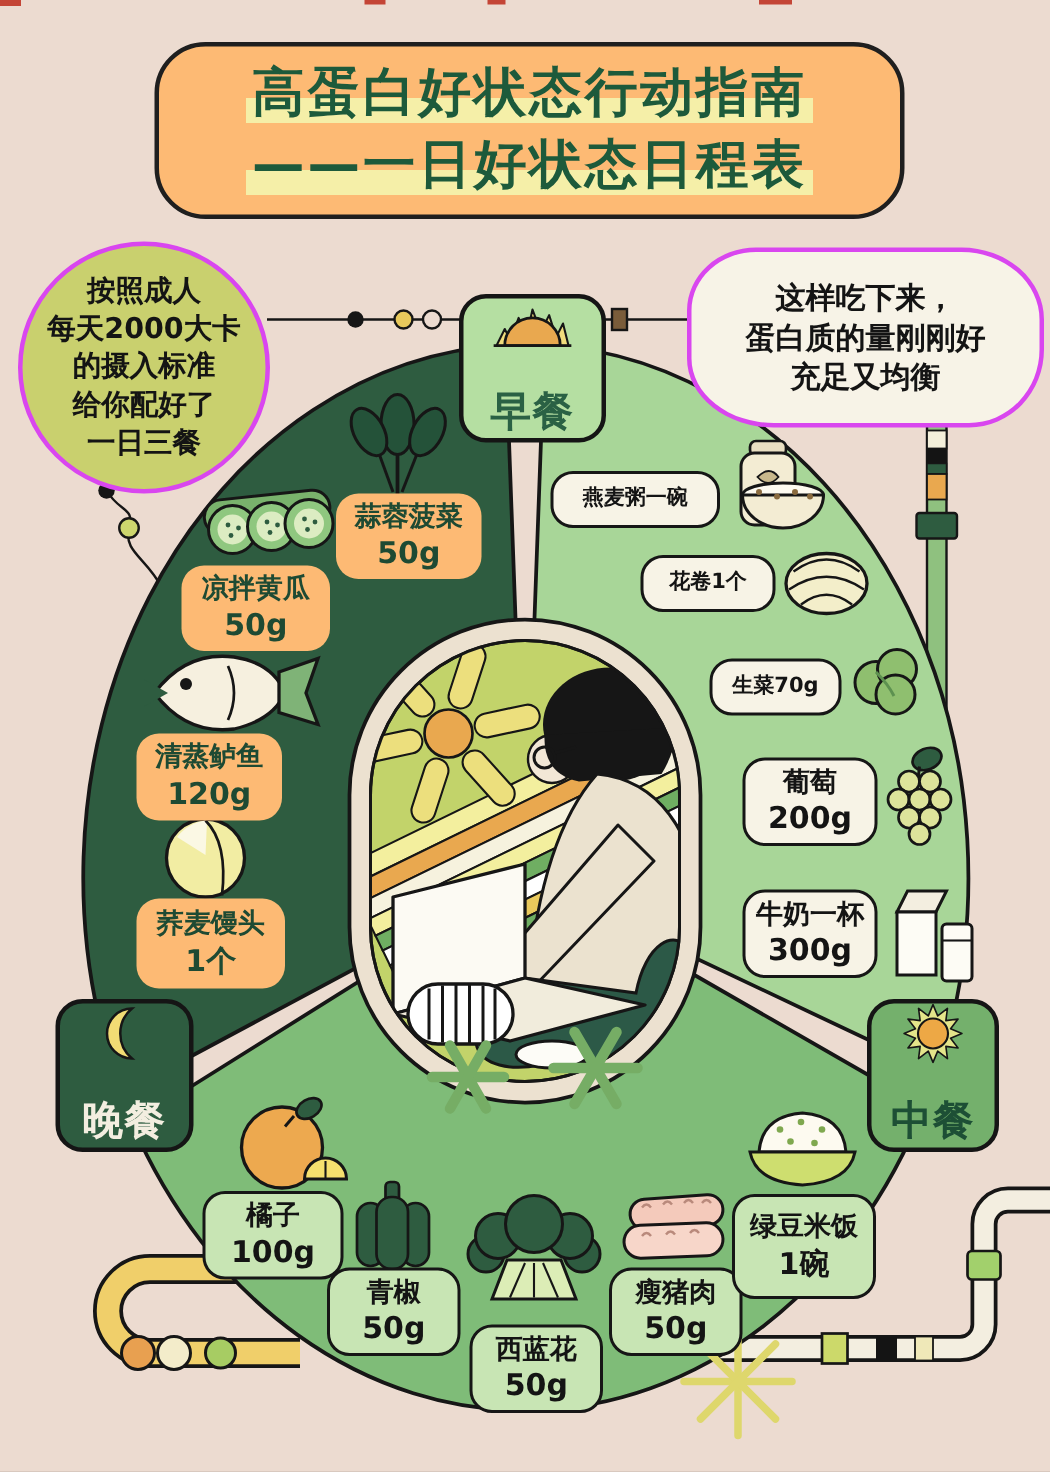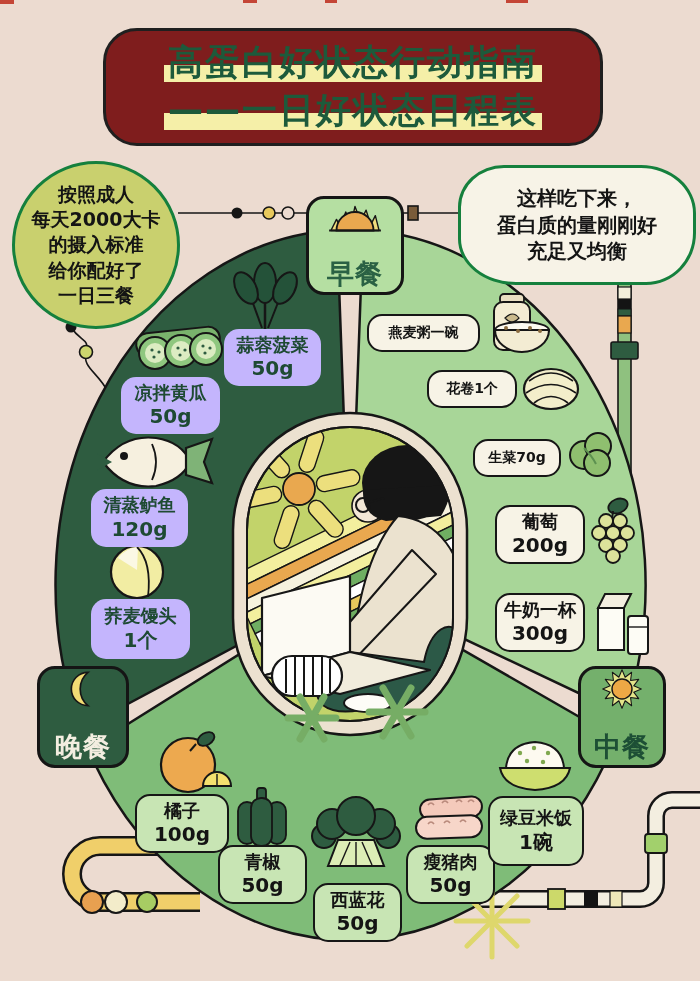--- a/index.html
+++ b/index.html
@@ -1,46 +1,46 @@
 <!DOCTYPE html>
 <html><head>
 <meta charset="utf-8">
 <style>
   html,body{margin:0;padding:0;}
   body{font-family:"DejaVu Sans",sans-serif;background:#b9aca4;}
   .stage{position:relative;width:700px;height:981px;background:#ecdbd0;overflow:hidden;margin:0 auto;}
   .stage svg.scene{position:absolute;left:0;top:0;}
   .abs{position:absolute;box-sizing:border-box;}
 
-  .title-box{left:103px;top:28px;width:500px;height:118px;background:#7f1d1d;border:3px solid #1f1f1f;
+  .title-box{left:103px;top:28px;width:500px;height:118px;background:#fdba74;border:3px solid #1f1f1f;
     border-radius:34px;display:flex;flex-direction:column;align-items:center;justify-content:center;gap:4px;z-index:3;}
   .title-line{font-size:35px;font-weight:800;color:#1d5a3b;letter-spacing:2px;line-height:1.25;}
   .hl{background:linear-gradient(transparent 58%, #f5efa8 58%);padding:0 4px;}
 
-  .bubble{z-index:3;border:3px solid #15803d;display:flex;flex-direction:column;align-items:center;justify-content:center;
+  .bubble{z-index:3;border:3px solid #d946ef;display:flex;flex-direction:column;align-items:center;justify-content:center;
     text-align:center;color:#141414;font-weight:700;}
   .bubble-left{left:12px;top:161px;width:168px;height:168px;border-radius:50%;background:#c9d06e;font-size:19px;line-height:1.33;}
   .bubble-right{left:458px;top:165px;width:238px;height:120px;background:#f7f3e7;font-size:20px;line-height:1.32;
     border-radius:46px 55px 50px 58px / 42px 48px 52px 46px;text-align:right;}
 
   .badge{z-index:4;border:3px solid #151515;border-radius:18px;display:flex;flex-direction:column;
     align-items:center;justify-content:center;gap:20px;}
   .badge-label{font-size:27px;font-weight:800;letter-spacing:1px;}
   .badge-bf{left:306px;top:196px;width:98px;height:99px;background:#b5dfa2;}
   .badge-bf .badge-label{color:#2a6144;}
   .badge-ln{left:578px;top:666px;width:88px;height:102px;background:#74b06c;}
   .badge-ln .badge-label{color:#1d4f35;}
   .badge-dn{left:37px;top:666px;width:92px;height:102px;background:#2e5c40;}
   .badge-dn .badge-label{color:#f3eee0;}
 
   .fl{z-index:3;display:flex;flex-direction:column;align-items:center;justify-content:center;
     text-align:center;font-weight:700;border-radius:15px;line-height:1.25;}
   .fl .l1{font-size:18px;}
   .fl .l2{font-size:20px;}
-  .dn{background:#c4b5fd;color:#1e4a33;}
+  .dn{background:#fdba74;color:#1e4a33;}
   .bf{background:#f7f3e6;color:#141414;border:2px solid #161616;}
   .ln{background:#c8e5b4;color:#141414;border:2px solid #161616;}
   .fl.one .l1{font-size:14px;}
 </style>
 </head>
 <body>
 
 <div class="stage">
 
   <svg class="scene" width="700" height="981" viewBox="0 0 700 981">

